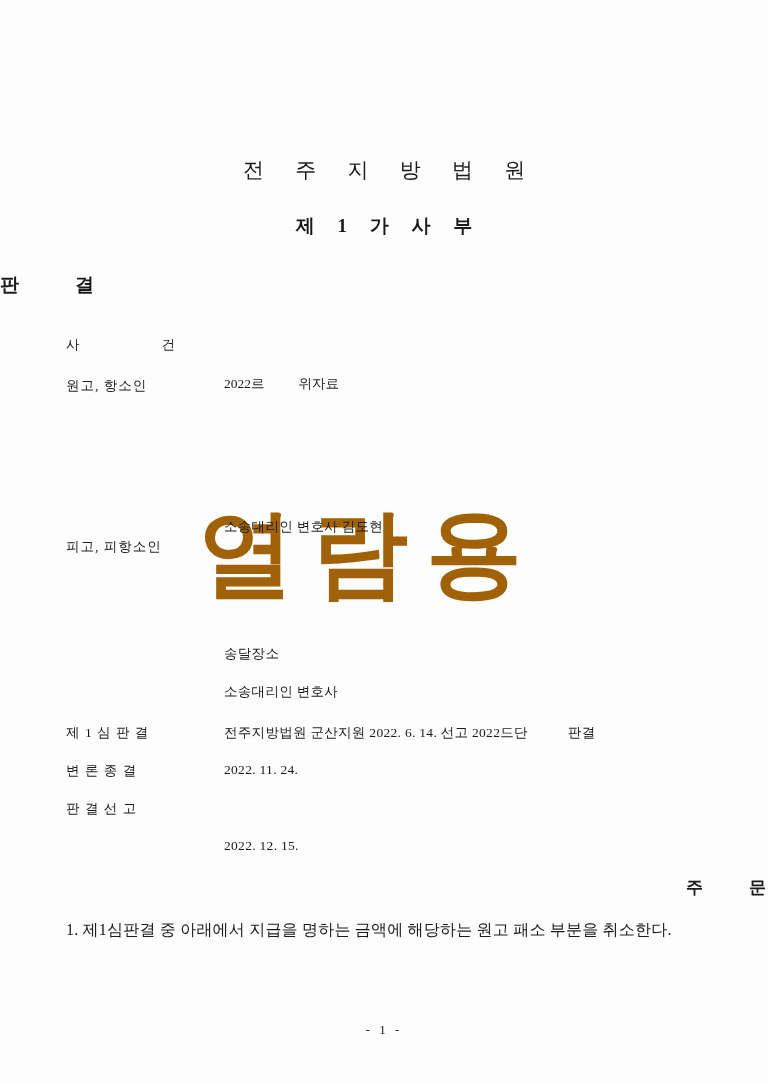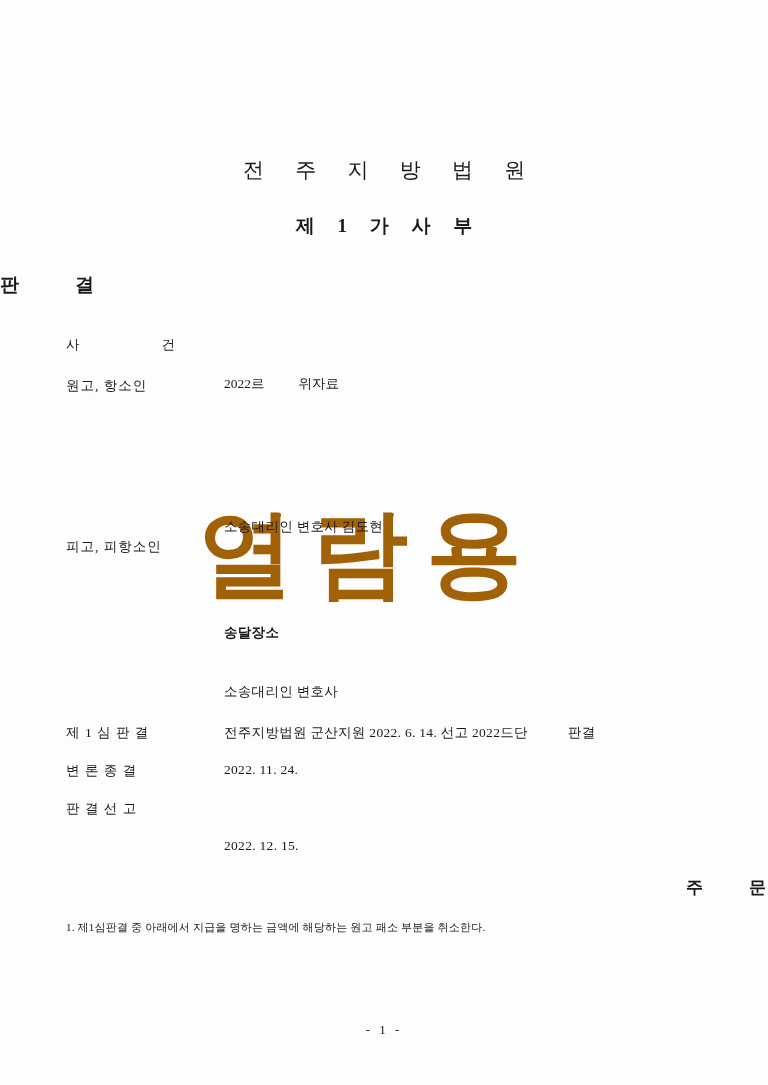--- a/index.html
+++ b/index.html
@@ -136,21 +136,21 @@
   }
   .order-title .sp {
     display: inline-block;
     width: 44px;
   }
 
   .order-item {
     position: absolute;
     left: 66px;
     top: 920px;
-    font-size: 11px;
+    font-size: 16px;
     letter-spacing: 0.2px;
     white-space: nowrap;
   }
 
   .page-number {
     position: absolute;
     left: 0;
     right: 0;
     top: 1022px;
     text-align: center;
@@ -178,21 +178,21 @@
     <div class="field-label spread" style="top:336px;">
       <span>사</span>
       <span>건</span>
     </div>
     <div class="case-no">
       <span>2022르</span><span class="gap"></span><span>위자료</span>
     </div>
 
     <div class="field-label" style="top:377px;">원고, 항소인</div>
 
-    <div class="field-value" style="top:624px;font-weight:bold;">송달장소</div>
+    <div class="field-value" style="top:645px;">송달장소</div>
     <div class="field-value" style="top:683px;">소송대리인 변호사</div>
 
     <div class="field-value" style="top:518px;">소송대리인 변호사 김도현</div>
 
     <div class="field-label" style="top:538px;">피고, 피항소인</div>
 
     <div class="field-label" style="top:724px;text-align:center;">제 1 심 판 결</div>
     <div class="field-value judgment-line" style="top:724px;">
       <span>전주지방법원 군산지원 2022. 6. 14. 선고 2022드단</span><span class="tail">판결</span>
     </div>

